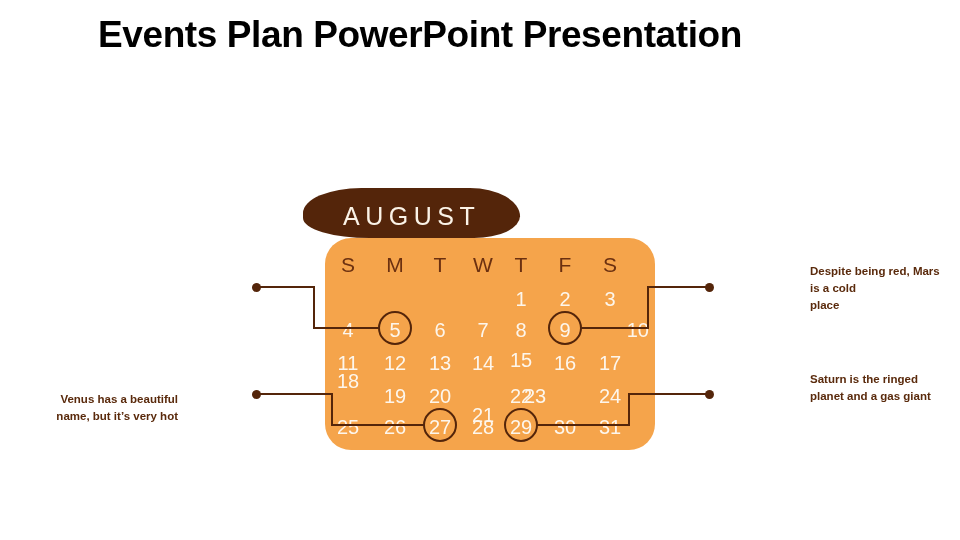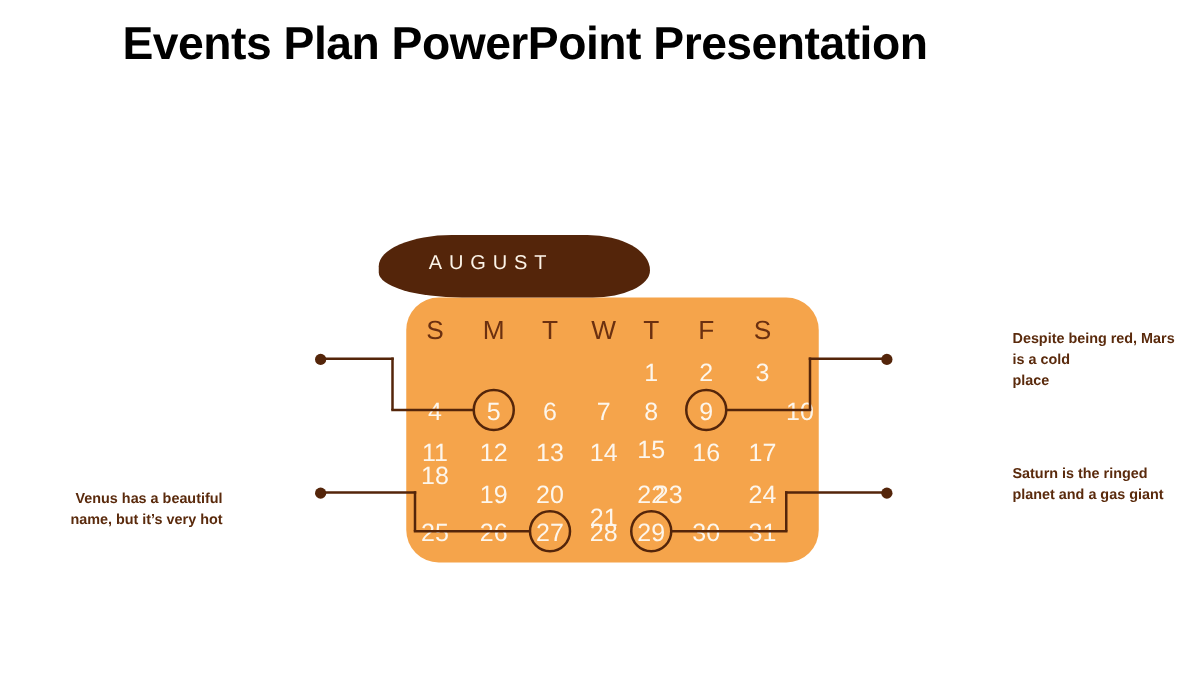--- a/index.html
+++ b/index.html
@@ -44,21 +44,21 @@
     width: 217px;
     height: 50px;
     background: #54250A;
     border-radius: 70px 60px 55px 80px / 30px 34px 26px 24px;
     z-index: 3;
   }
   #month-label {
     position: absolute;
     left: 343px;
     top: 202px;
-    font-size: 16px;
+    font-size: 25px;
     letter-spacing: 5.5px;
     color: #FBF3E7;
     font-family: "Liberation Sans", sans-serif;
     z-index: 4;
     white-space: nowrap;
   }
 
   
   #calendar-card {
     position: absolute;
@@ -154,21 +154,21 @@
   <div class="cal-cell dnum" style="left:498px;top:288px;">1</div>
   <div class="cal-cell dnum" style="left:542px;top:288px;">2</div>
   <div class="cal-cell dnum" style="left:587px;top:288px;">3</div>
 
   <div class="cal-cell dnum" style="left:325px;top:319px;">4</div>
   <div class="cal-cell dnum" style="left:372px;top:319px;">5</div>
   <div class="cal-cell dnum" style="left:417px;top:319px;">6</div>
   <div class="cal-cell dnum" style="left:460px;top:319px;">7</div>
   <div class="cal-cell dnum" style="left:498px;top:319px;">8</div>
   <div class="cal-cell dnum" style="left:542px;top:319px;">9</div>
-  <div class="cal-cell dnum" style="left:617px;top:319px;">10</div>
+  <div class="cal-cell dnum" style="left:603px;top:319px;text-align:right;">10</div>
 
   <div class="cal-cell dnum" style="left:325px;top:352px;">11</div>
   <div class="cal-cell dnum" style="left:372px;top:352px;">12</div>
   <div class="cal-cell dnum" style="left:417px;top:352px;">13</div>
   <div class="cal-cell dnum" style="left:460px;top:352px;">14</div>
   <div class="cal-cell dnum" style="left:498px;top:349px;">15</div>
   <div class="cal-cell dnum" style="left:542px;top:352px;">16</div>
   <div class="cal-cell dnum" style="left:587px;top:352px;">17</div>
 
   <div class="cal-cell dnum" style="left:325px;top:370px;">18</div>

